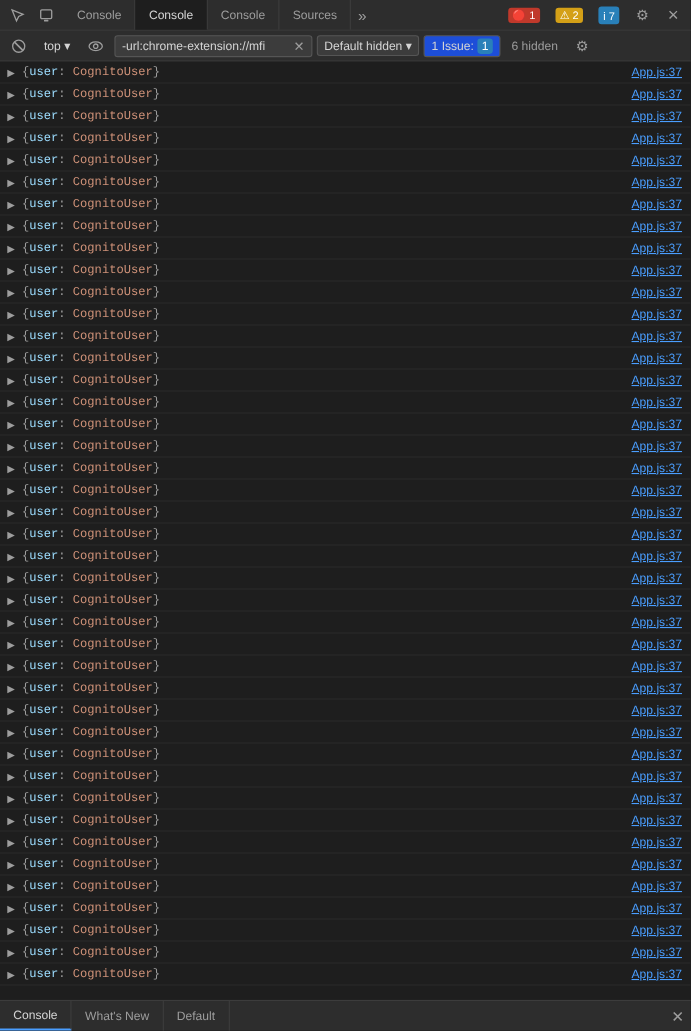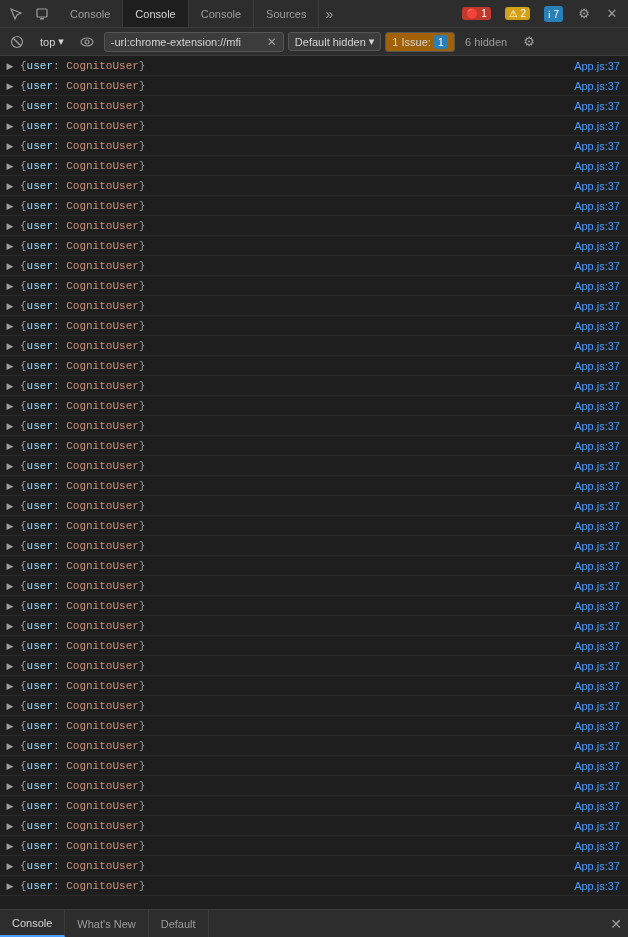--- a/index.html
+++ b/index.html
@@ -197,21 +197,21 @@
 
     .issue-btn {
       display: flex;
       align-items: center;
       gap: 3px;
       padding: 2px 6px;
       cursor: pointer;
       border-radius: 3px;
       color: #d4d4d4;
       font-size: 11px;
-      background: #a16207;
+      background: #1d4ed8;
       border: 1px solid #555;
     }
 
     .hidden-btn {
       display: flex;
       align-items: center;
       gap: 3px;
       padding: 2px 6px;
       cursor: pointer;
       color: #9d9d9d;
@@ -254,20 +254,21 @@
       font-size: 11px;
       padding: 2px 4px;
       white-space: nowrap;
       overflow: hidden;
       text-overflow: ellipsis;
     }
 
     .row-source {
       color: #4a9eff;
       font-size: 11px;
+      text-decoration: underline;
       cursor: pointer;
       white-space: nowrap;
       padding-right: 4px;
     }
 
     
     .bottom-bar {
       display: flex;
       align-items: center;
       background: #2d2d2d;

